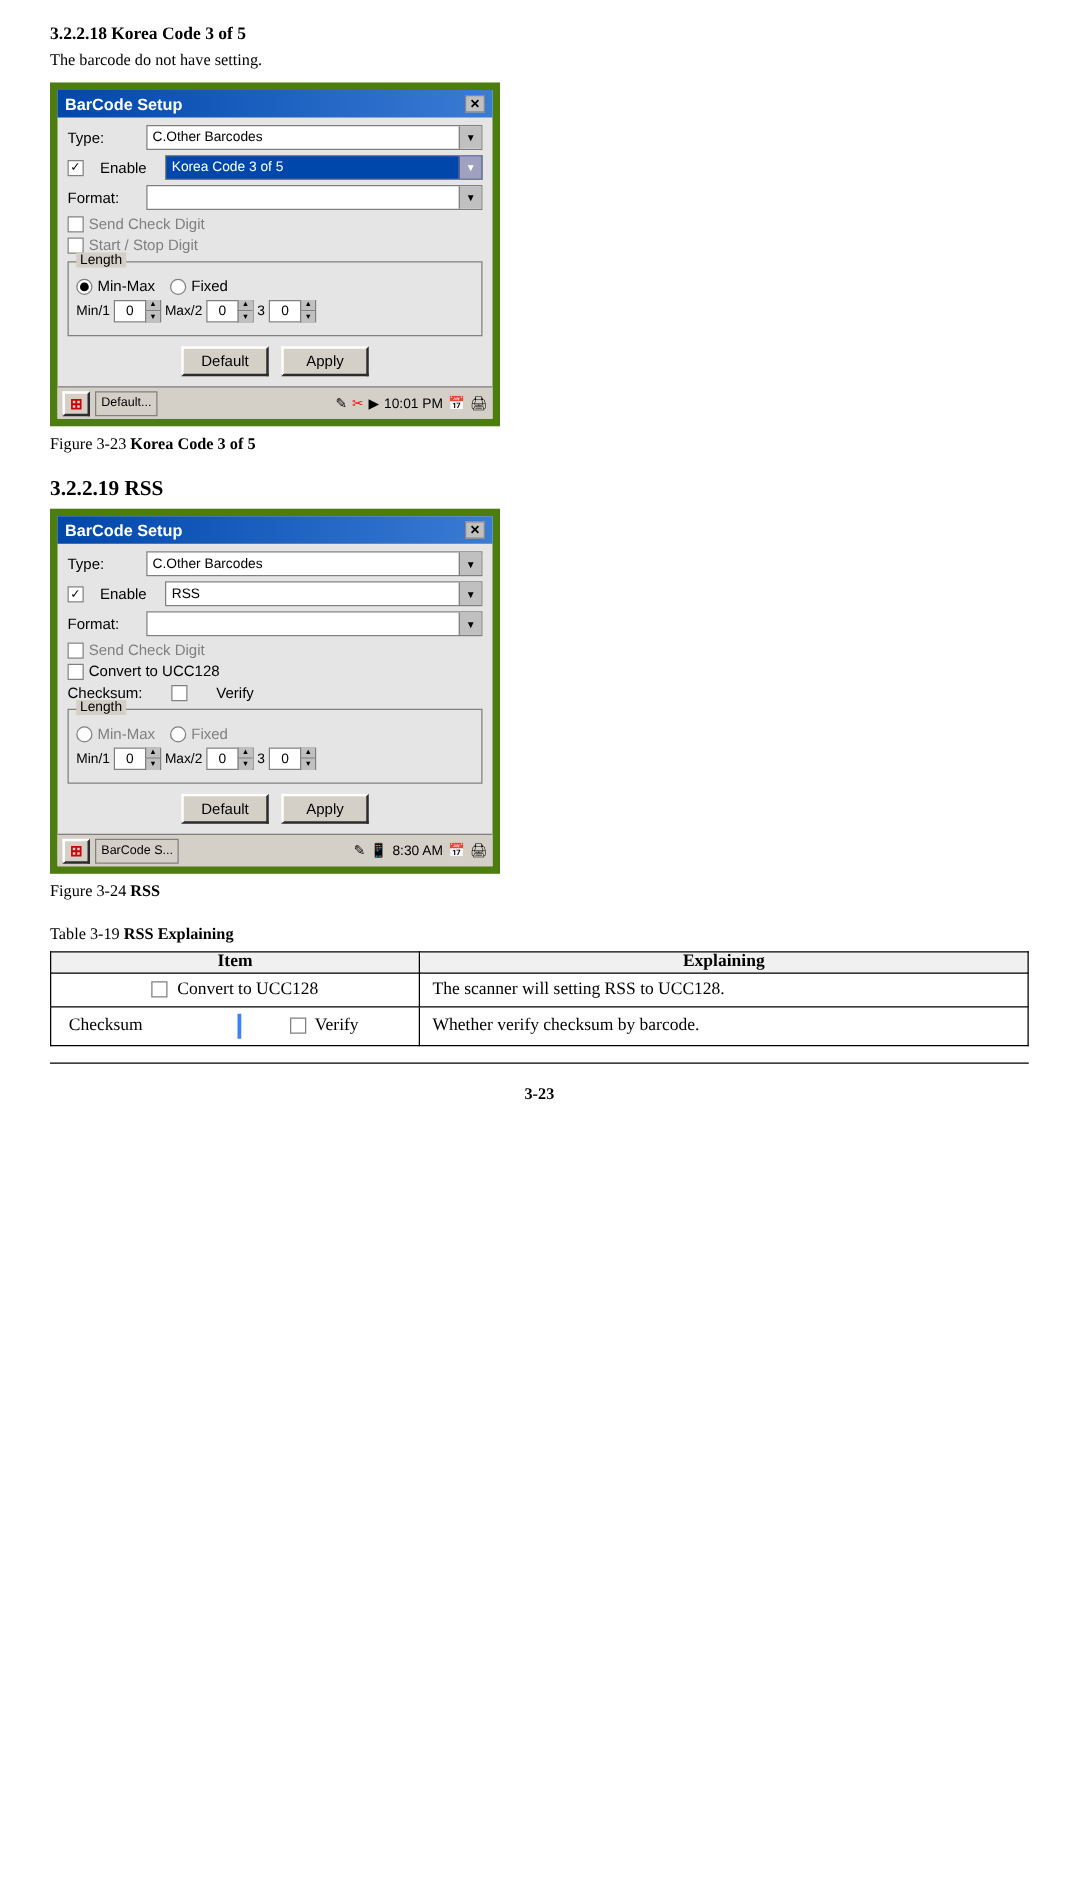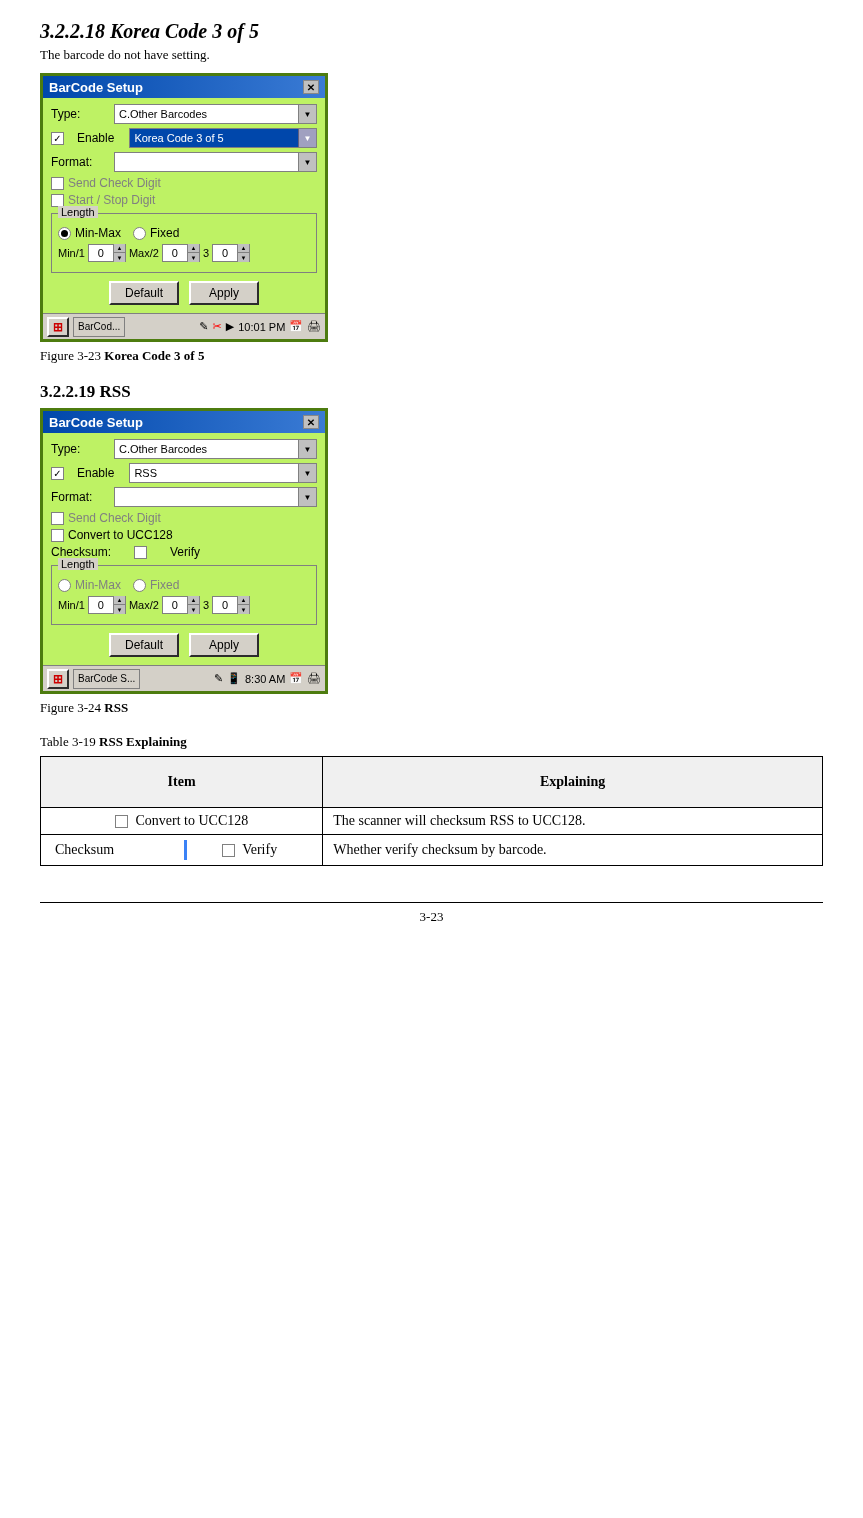--- a/index.html
+++ b/index.html
@@ -6,43 +6,42 @@
     body {
       font-family: Times New Roman, serif;
       font-size: 15px;
       background: #fff;
       width: 863px;
       min-height: 1518px;
       padding: 20px 40px 30px 40px;
     }
 
     h2.section-title {
-      font-size: 20px;
+      font-size: 14px;
       font-weight: bold;
       margin-bottom: 4px;
-      font-style: italic;
     }
 
     p.section-desc {
       font-size: 13px;
       margin-bottom: 10px;
     }
 
     .figure-label {
       font-size: 13px;
       margin-top: 6px;
       margin-bottom: 18px;
     }
     .figure-label b { font-weight: bold; }
 
     
     .barcode-dialog {
-      border: 3px solid #4d7c0f;
-      width: 288px;
-      background: #bef264;
+      border: 6px solid #4d7c0f;
+      width: 360px;
+      background: #e5e5e5;
       font-family: Arial, sans-serif;
       font-size: 12px;
       margin-bottom: 6px;
       position: relative;
     }
 
     .dialog-titlebar {
       background: linear-gradient(to right, #0047ab, #3a7bd5);
       color: white;
       font-weight: bold;
@@ -333,44 +332,44 @@
     .table-title b { font-weight: bold; }
 
     table.explaining-table {
       width: 100%;
       border-collapse: collapse;
       font-size: 14px;
     }
 
     table.explaining-table th {
       border: 1px solid #000;
-      padding: 17px 10px;
+      padding: 0 10px;
       text-align: center;
       font-weight: bold;
       background: #f0f0f0;
     }
 
     table.explaining-table td {
       border: 1px solid #000;
       padding: 5px 10px;
       vertical-align: middle;
     }
 
     table.explaining-table td.center {
       text-align: center;
     }
 
     
     .page-number {
       text-align: center;
       font-size: 13px;
-      margin-top: 36px;
+      margin-top: 13px;
       border-top: 1px solid #000;
-      padding-top: 6px;
-      font-weight: normal;
+      padding-top: 16px;
+      font-weight: bold;
     }
 
     .inline-checkbox {
       display: inline-flex;
       align-items: center;
       justify-content: center;
       width: 13px;
       height: 13px;
       border: 1px solid #808080;
       background: #fff;
@@ -471,21 +470,21 @@
         <button class="dialog-btn">Default</button>
         <button class="dialog-btn">Apply</button>
       </div>
     </div>
 
     <div class="taskbar">
       <div class="taskbar-start">
         <span class="taskbar-win-logo">⊞</span>
       </div>
       <div class="taskbar-btn">
-        <span>BarCod...</span>
+        <span>Default...</span>
       </div>
       <div class="taskbar-time">
         <span style="font-size:11px;">✎</span>
         <span style="font-size:11px;color:red;">✂</span>
         <span style="font-size:11px;">▶</span>
         <span>10:01 PM</span>
         <span style="font-size:11px;">📅</span>
         <span style="font-size:11px;">🖨</span>
       </div>
     </div>
@@ -628,21 +627,21 @@
         <th>Item</th>
         <th>Explaining</th>
       </tr>
     </thead>
     <tbody>
       <tr>
         <td class="center">
           <span class="inline-checkbox"></span>
           <span>Convert to UCC128</span>
         </td>
-        <td>The scanner will checksum RSS to UCC128.</td>
+        <td>The scanner will setting RSS to UCC128.</td>
       </tr>
       <tr>
         <td>
           <table style="width:100%;border:none;border-collapse:collapse;">
             <tbody>
                 <tr>
               <td style="border:none;padding:2px 4px;border-right:3px solid #3b82f6;">Checksum</td>
               <td style="border:none;padding:2px 4px;text-align:center;">
                 <span class="inline-checkbox"></span>
                 <span>Verify</span>

